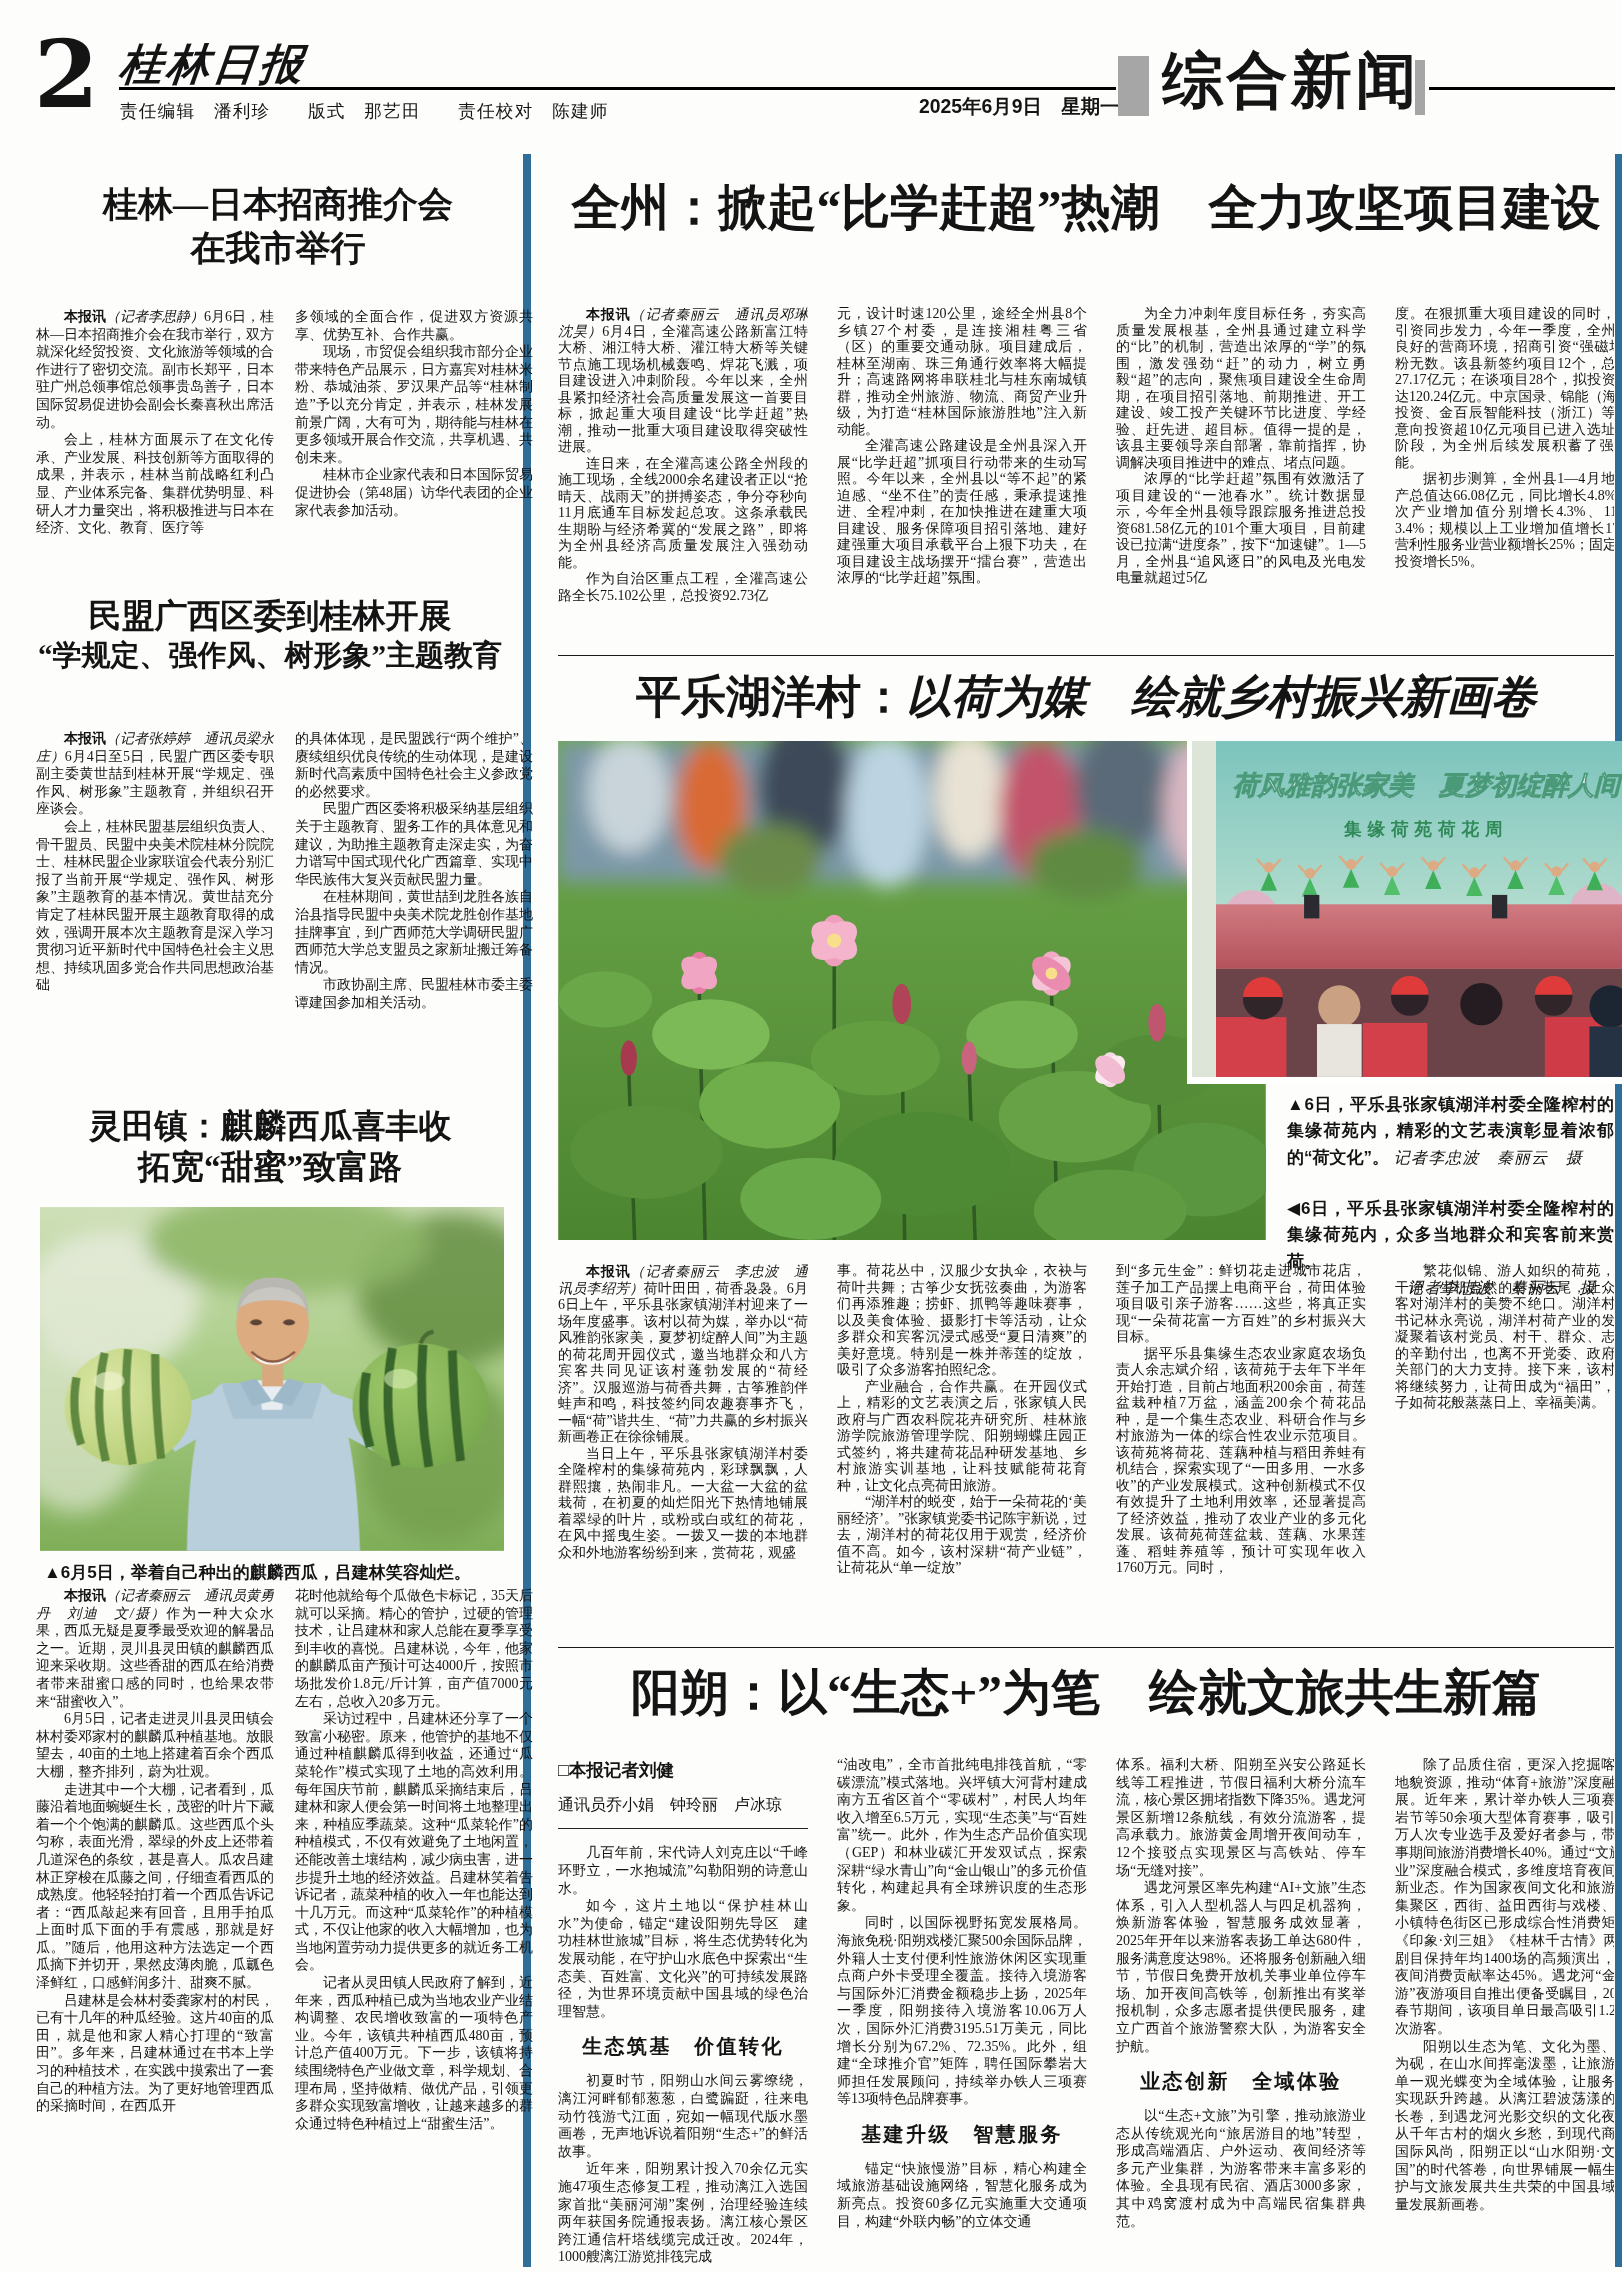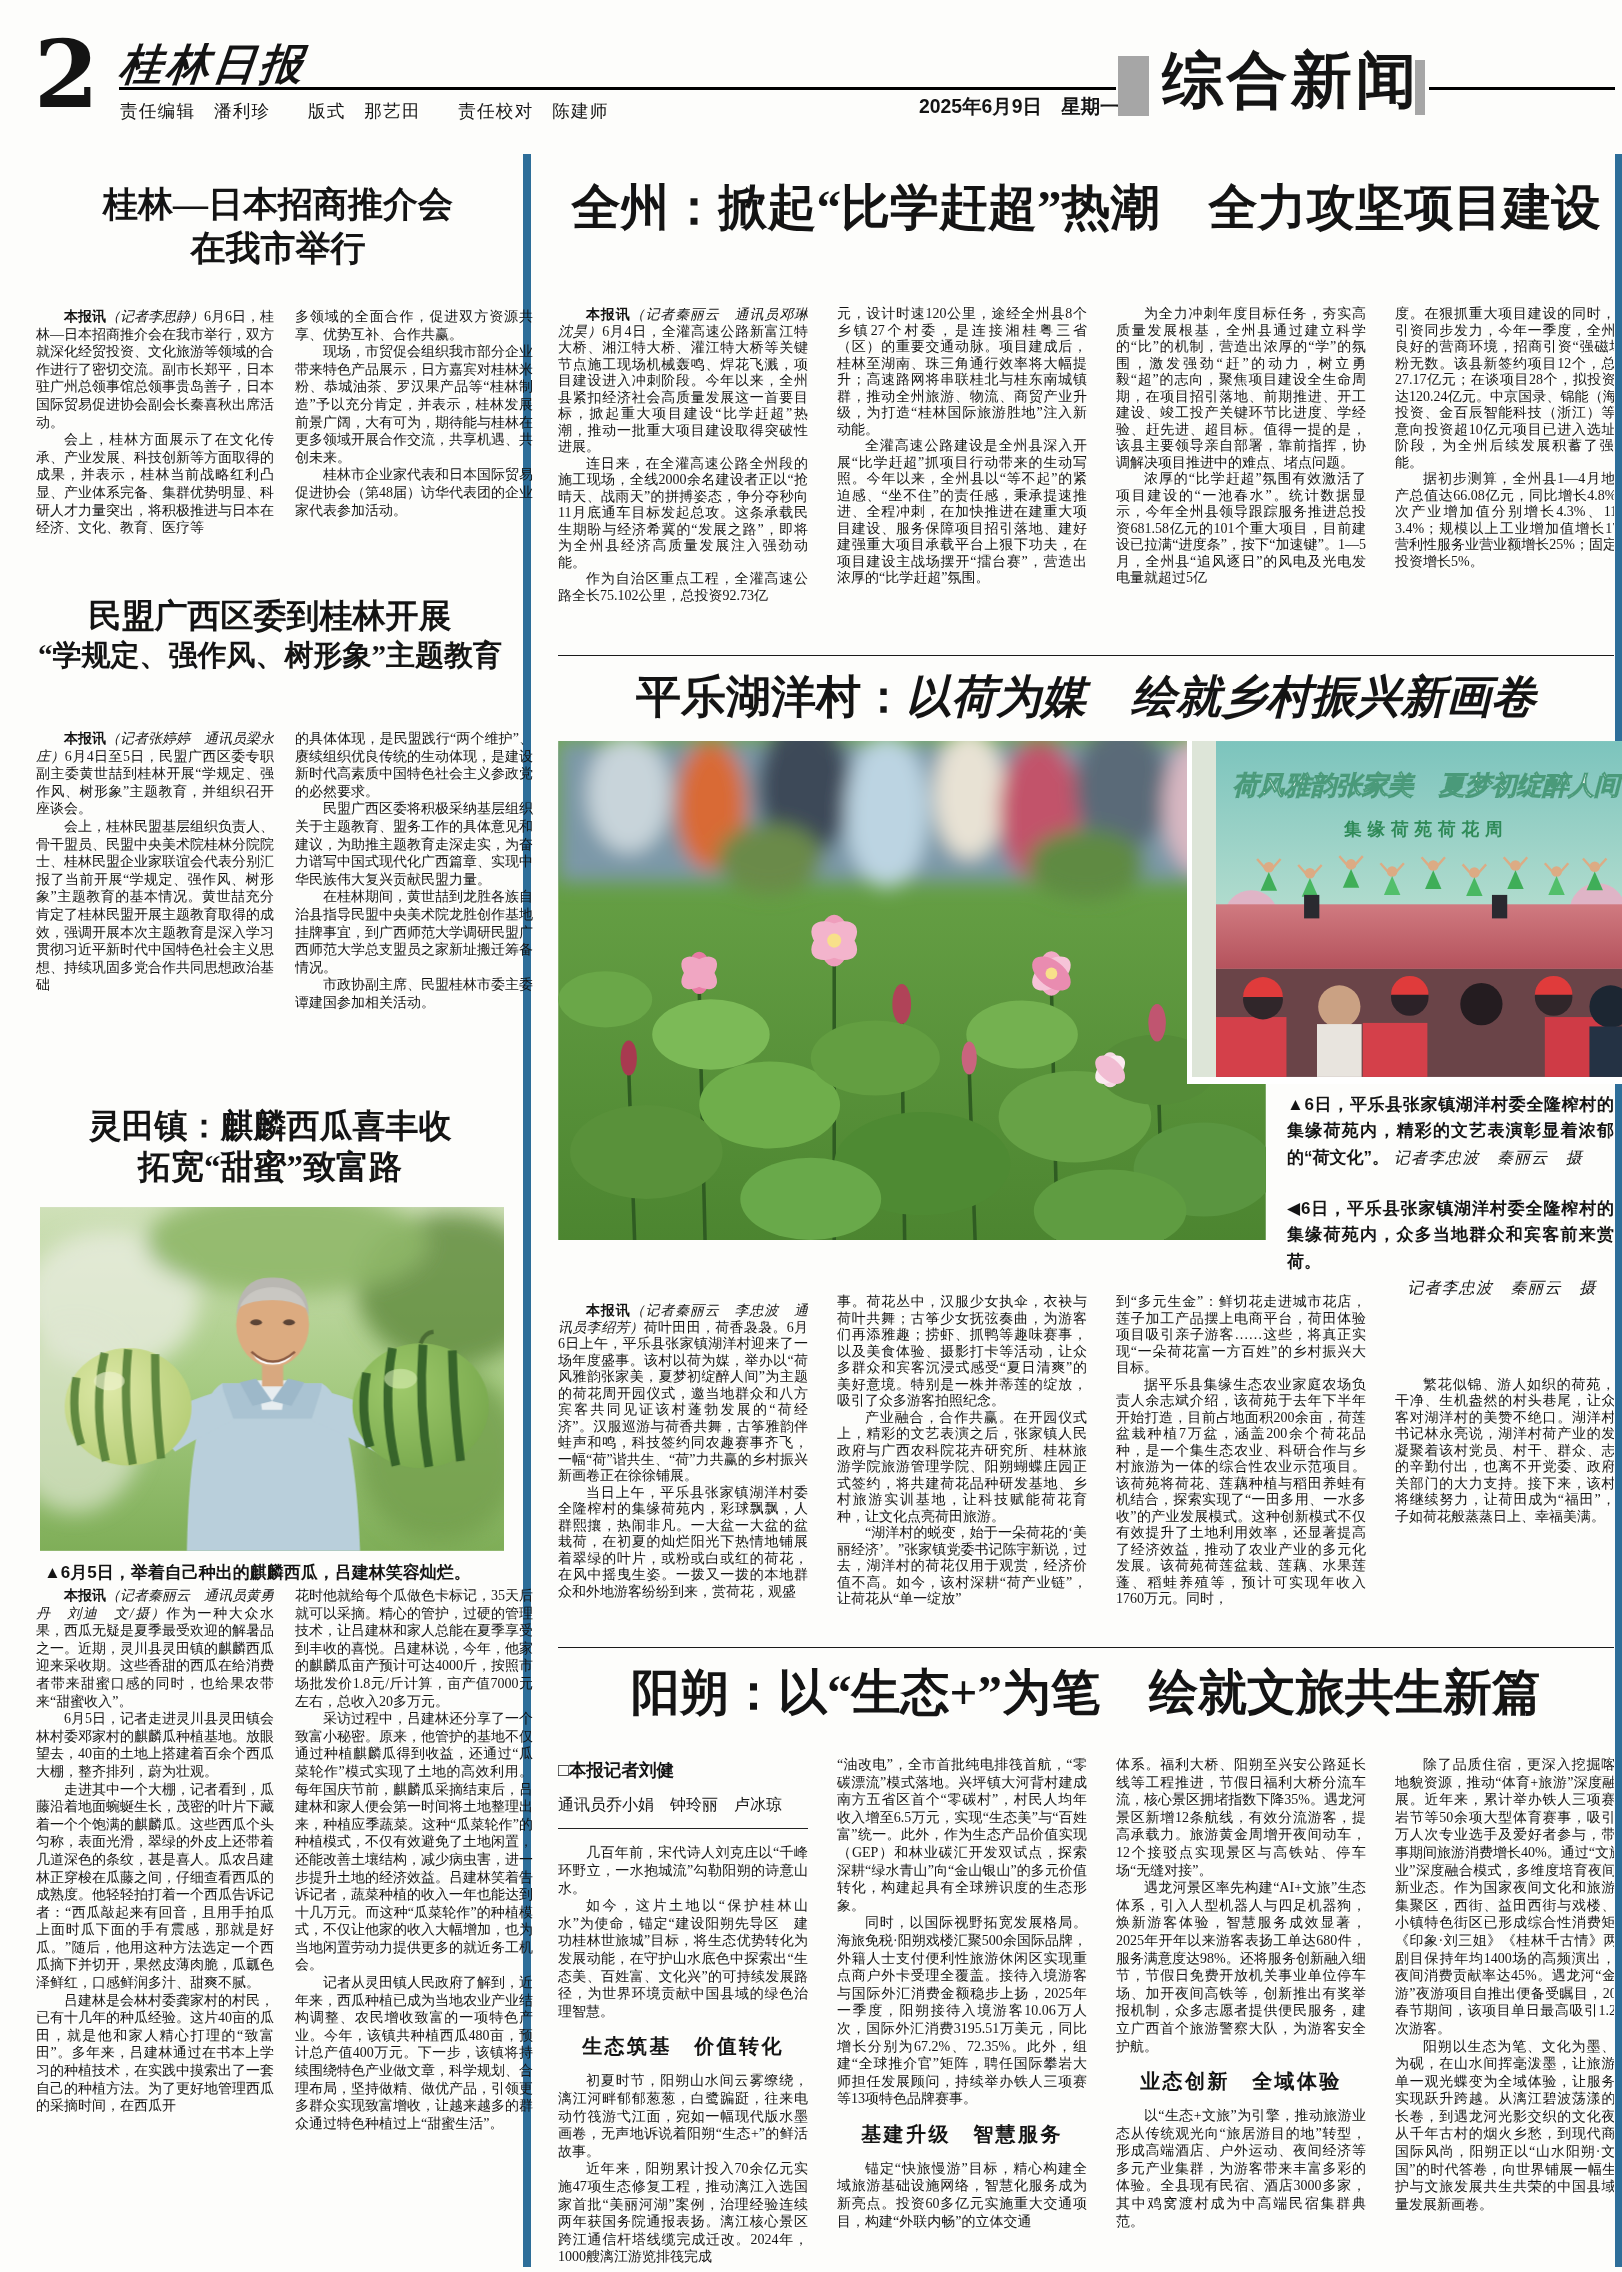--- a/index.html
+++ b/index.html
@@ -396,21 +396,21 @@
 
 <div class="abs caption" style="left:1287px;top:1092px;width:327px;">
   <span>▲6日，平乐县张家镇湖洋村委全隆榨村的集缘荷苑内，精彩的文艺表演彰显着浓郁的“荷文化”。</span>
   <span class="credit">记者李忠波　秦丽云　摄</span>
 </div>
 <div class="abs caption" style="left:1287px;top:1196px;width:327px;">
   <span>◀6日，平乐县张家镇湖洋村委全隆榨村的集缘荷苑内，众多当地群众和宾客前来赏荷。</span>
   <div class="cred-line"><span class="credit">记者李忠波　秦丽云　摄</span></div>
 </div>
 
-<div class="abs cols cols4 lh28" style="left:558px;top:1263px;width:1056px;height:376px;align-items:center;">
+<div class="abs cols cols4 lh28" style="left:558px;top:1263px;width:1056px;height:376px;">
     <div class="col">
       <p class="para"><span class="lede">本报讯</span><span class="kai">（记者秦丽云　李忠波　通讯员李绍芳）</span>荷叶田田，荷香袅袅。6月6日上午，平乐县张家镇湖洋村迎来了一场年度盛事。该村以荷为媒，举办以“荷风雅韵张家美，夏梦初绽醉人间”为主题的荷花周开园仪式，邀当地群众和八方宾客共同见证该村蓬勃发展的“荷经济”。汉服巡游与荷香共舞，古筝雅韵伴蛙声和鸣，科技签约同农趣赛事齐飞，一幅“荷”谐共生、“荷”力共赢的乡村振兴新画卷正在徐徐铺展。</p>
       <p class="para">当日上午，平乐县张家镇湖洋村委全隆榨村的集缘荷苑内，彩球飘飘，人群熙攘，热闹非凡。一大盆一大盆的盆栽荷，在初夏的灿烂阳光下热情地铺展着翠绿的叶片，或粉或白或红的荷花，在风中摇曳生姿。一拨又一拨的本地群众和外地游客纷纷到来，赏荷花，观盛</p>
     </div>
     <div class="col">
       <p class="para noind">事。荷花丛中，汉服少女执伞，衣袂与荷叶共舞；古筝少女抚弦奏曲，为游客们再添雅趣；捞虾、抓鸭等趣味赛事，以及美食体验、摄影打卡等活动，让众多群众和宾客沉浸式感受“夏日清爽”的美好意境。特别是一株并蒂莲的绽放，吸引了众多游客拍照纪念。</p>
       <p class="para">产业融合，合作共赢。在开园仪式上，精彩的文艺表演之后，张家镇人民政府与广西农科院花卉研究所、桂林旅游学院旅游管理学院、阳朔蝴蝶庄园正式签约，将共建荷花品种研发基地、乡村旅游实训基地，让科技赋能荷花育种，让文化点亮荷田旅游。</p>
       <p class="para">“湖洋村的蜕变，始于一朵荷花的‘美丽经济’。”张家镇党委书记陈宇新说，过去，湖洋村的荷花仅用于观赏，经济价值不高。如今，该村深耕“荷产业链”，让荷花从“单一绽放”</p>
     </div>
     <div class="col">

